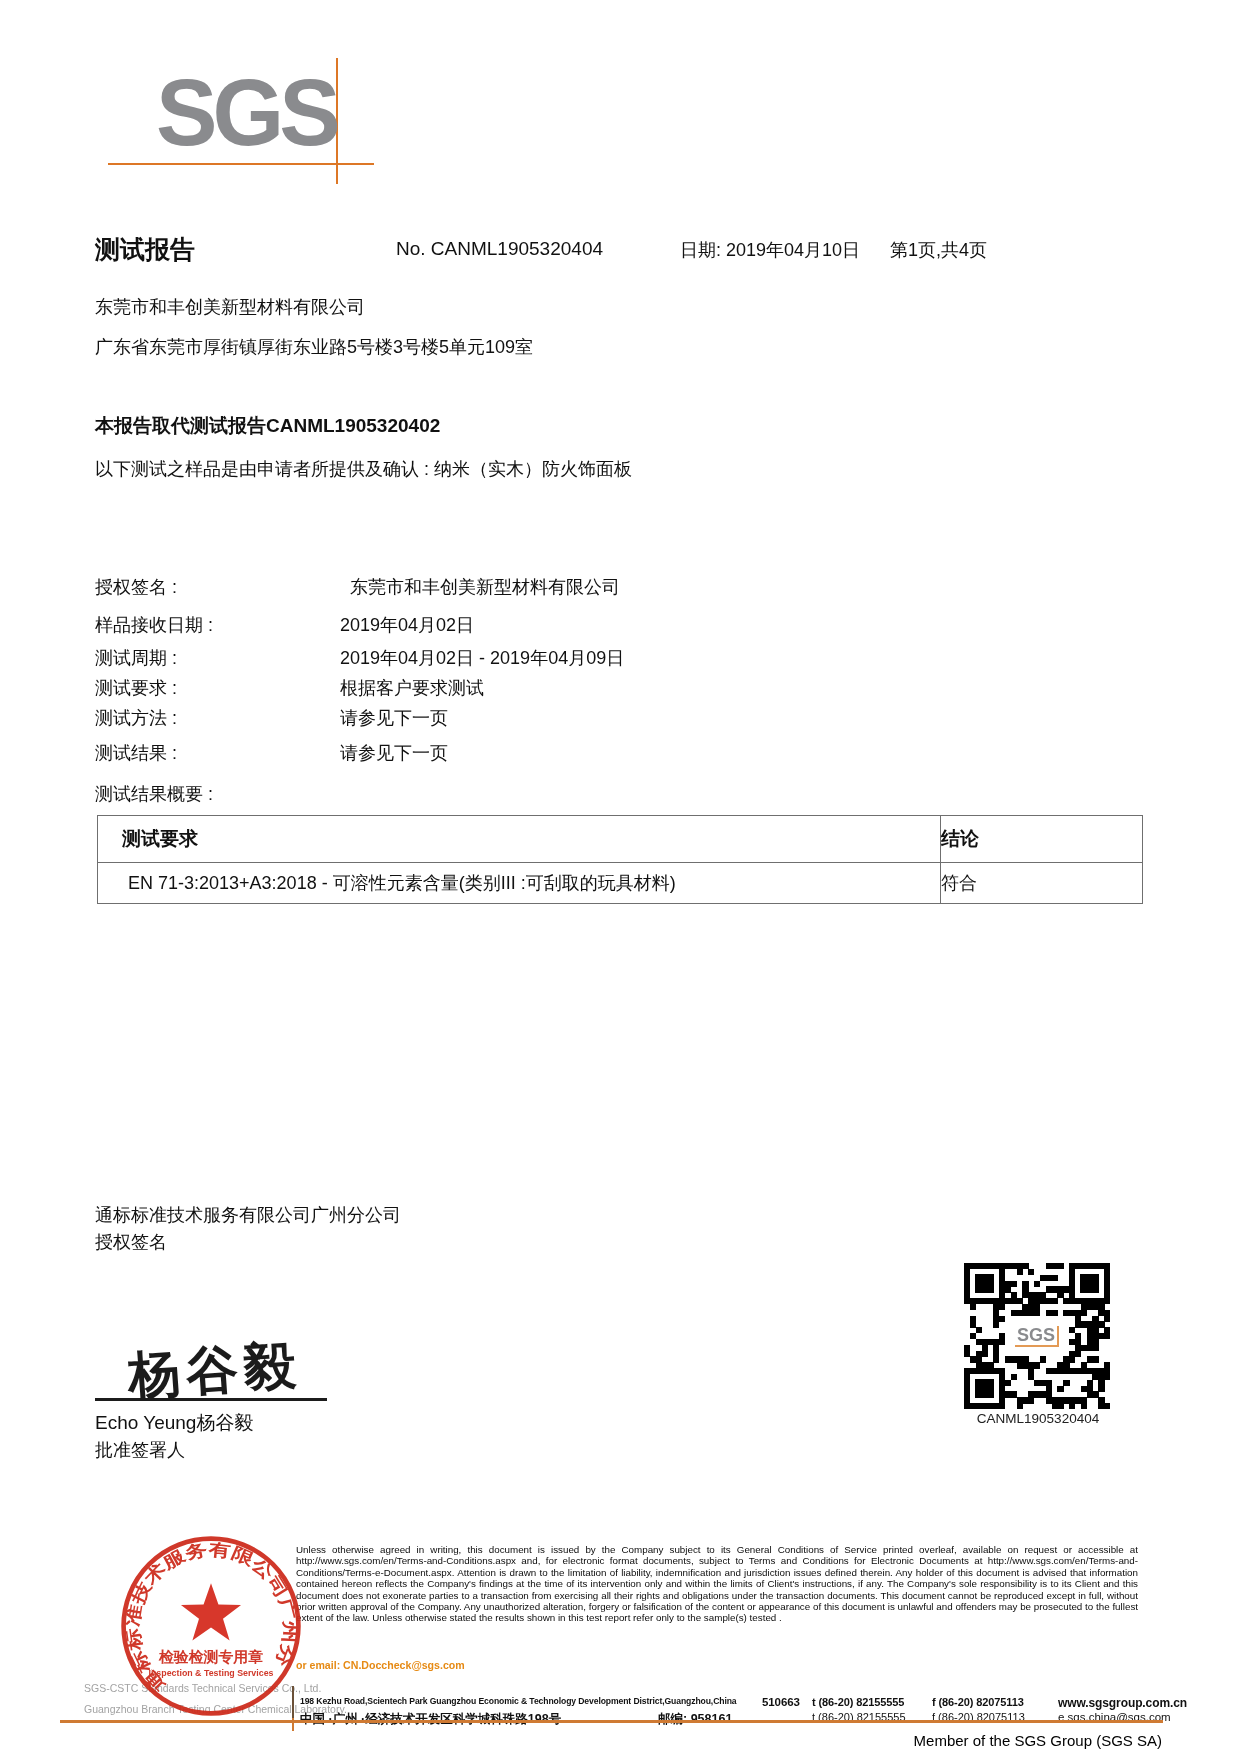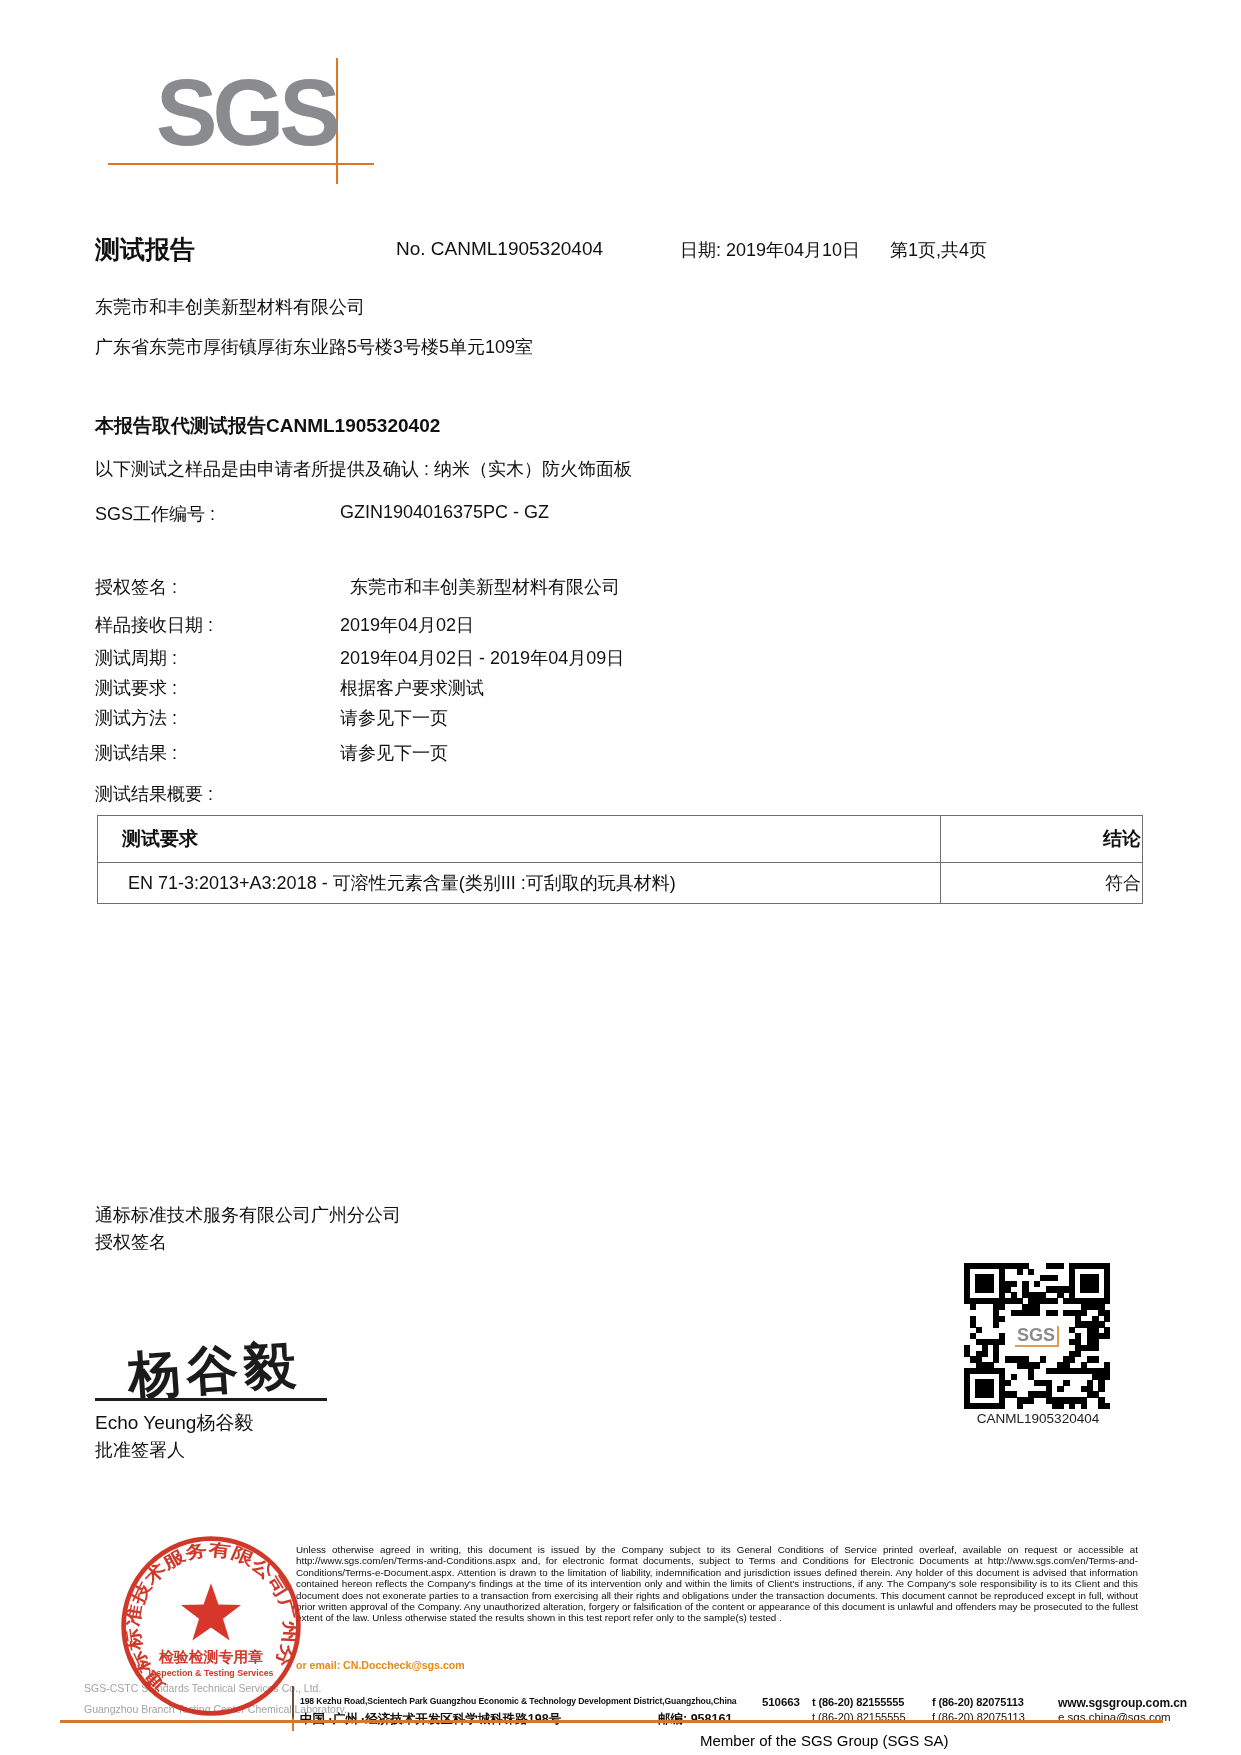--- a/index.html
+++ b/index.html
@@ -22,21 +22,21 @@
   .t18{font-size:18px;line-height:1.25;}
   .bold{font-weight:bold;}
 
   .field-row{position:absolute;left:95px;width:950px;font-size:18px;}
   .field-value{position:absolute;left:245px;top:0;white-space:nowrap;}
 
   
   .sum-table{position:absolute;left:97px;top:815px;width:1046px;border-collapse:collapse;table-layout:fixed;}
   .sum-table td,.sum-table th{border:1px solid #6f6f6f;background:#fff;}
   .sum-table th{height:44px;text-align:left;padding-left:24px;font-size:19px;}
-  .sum-table th.concl,.sum-table td.concl{text-align:right;padding-left:0;width:200px;}
+  .sum-table th.concl,.sum-table td.concl{text-align:left;padding-left:0;width:200px;}
   .sum-table td{height:38px;font-size:18px;padding-left:30px;}
 
   
   .sig-company{position:absolute;left:95px;top:1203px;font-size:18px;}
   .sig-label{position:absolute;left:95px;top:1230px;font-size:18px;}
   .sig-hand{position:absolute;left:128px;top:1336px;font-size:52px;font-weight:600;color:#1b1b1b;
             transform:rotate(-4deg);letter-spacing:6px;}
   .sig-line{position:absolute;left:95px;top:1398px;width:232px;height:3px;background:#1c1c1c;}
   .sig-name{position:absolute;left:95px;top:1410px;font-size:19px;}
   .sig-role{position:absolute;left:95px;top:1438px;font-size:18px;}
@@ -66,21 +66,21 @@
   .addr1 .fax{left:632px;font-size:11px;}
   .addr1 .web{left:758px;font-size:12px;font-weight:bold;}
   .addr2{top:1702px;font-size:12.5px;font-weight:bold;}
   .addr2 .postal{left:358px;}
   .addr2 .tel{left:512px;font-size:11px;font-weight:normal;}
   .addr2 .fax{left:632px;font-size:11px;font-weight:normal;}
   .addr2 .email{left:758px;font-size:11.5px;font-weight:normal;}
   .foot-vline{position:absolute;left:292px;top:1686px;width:2px;height:34px;background:#6b5138;}
   .foot-vline2{position:absolute;left:292px;top:1718px;width:2px;height:13px;background:#cf7a33;}
   .foot-rule{position:absolute;left:60px;top:1720px;width:1103px;height:3px;background:#cf7a33;}
-  .member{position:absolute;left:700px;top:1732px;width:462px;font-size:15px;color:#000;}
+  .member{position:absolute;left:700px;top:1732px;width:462px;text-align:right;font-size:15px;color:#000;}
 
   .stamp{position:absolute;left:118px;top:1533px;width:186px;height:186px;opacity:0.93;z-index:2;}
 </style>
 </head>
 <body>
 
 <div class="page">
 
   <div>
     <div class="logo-hline"></div>
@@ -92,24 +92,20 @@
   <div class="report-no">No. CANML1905320404</div>
   <div class="hdr-date">日期: 2019年04月10日</div>
   <div class="hdr-pages">第1页,共4页</div>
 
   <div class="abs t18" style="left:95px;top:296px;">东莞市和丰创美新型材料有限公司</div>
   <div class="abs t18" style="left:95px;top:336px;">广东省东莞市厚街镇厚街东业路5号楼3号楼5单元109室</div>
 
   <div class="abs bold" style="left:95px;top:413px;font-size:19px;">本报告取代测试报告CANML1905320402</div>
   <div class="abs t18" style="left:95px;top:458px;">以下测试之样品是由申请者所提供及确认 : 纳米（实木）防火饰面板</div>
 
-  <div class="field-row" style="top:502px;">
-    <span>SGS工作编号 :</span>
-    <span class="field-value">GZIN1904016375PC - GZ</span>
-  </div>
   <div class="field-row" style="top:575px;">
     <span>授权签名 :</span>
     <span class="field-value" style="left:255px;">东莞市和丰创美新型材料有限公司</span>
   </div>
   <div class="field-row" style="top:613px;">
     <span>样品接收日期 :</span>
     <span class="field-value">2019年04月02日</span>
   </div>
   <div class="field-row" style="top:646px;">
     <span>测试周期 :</span>

